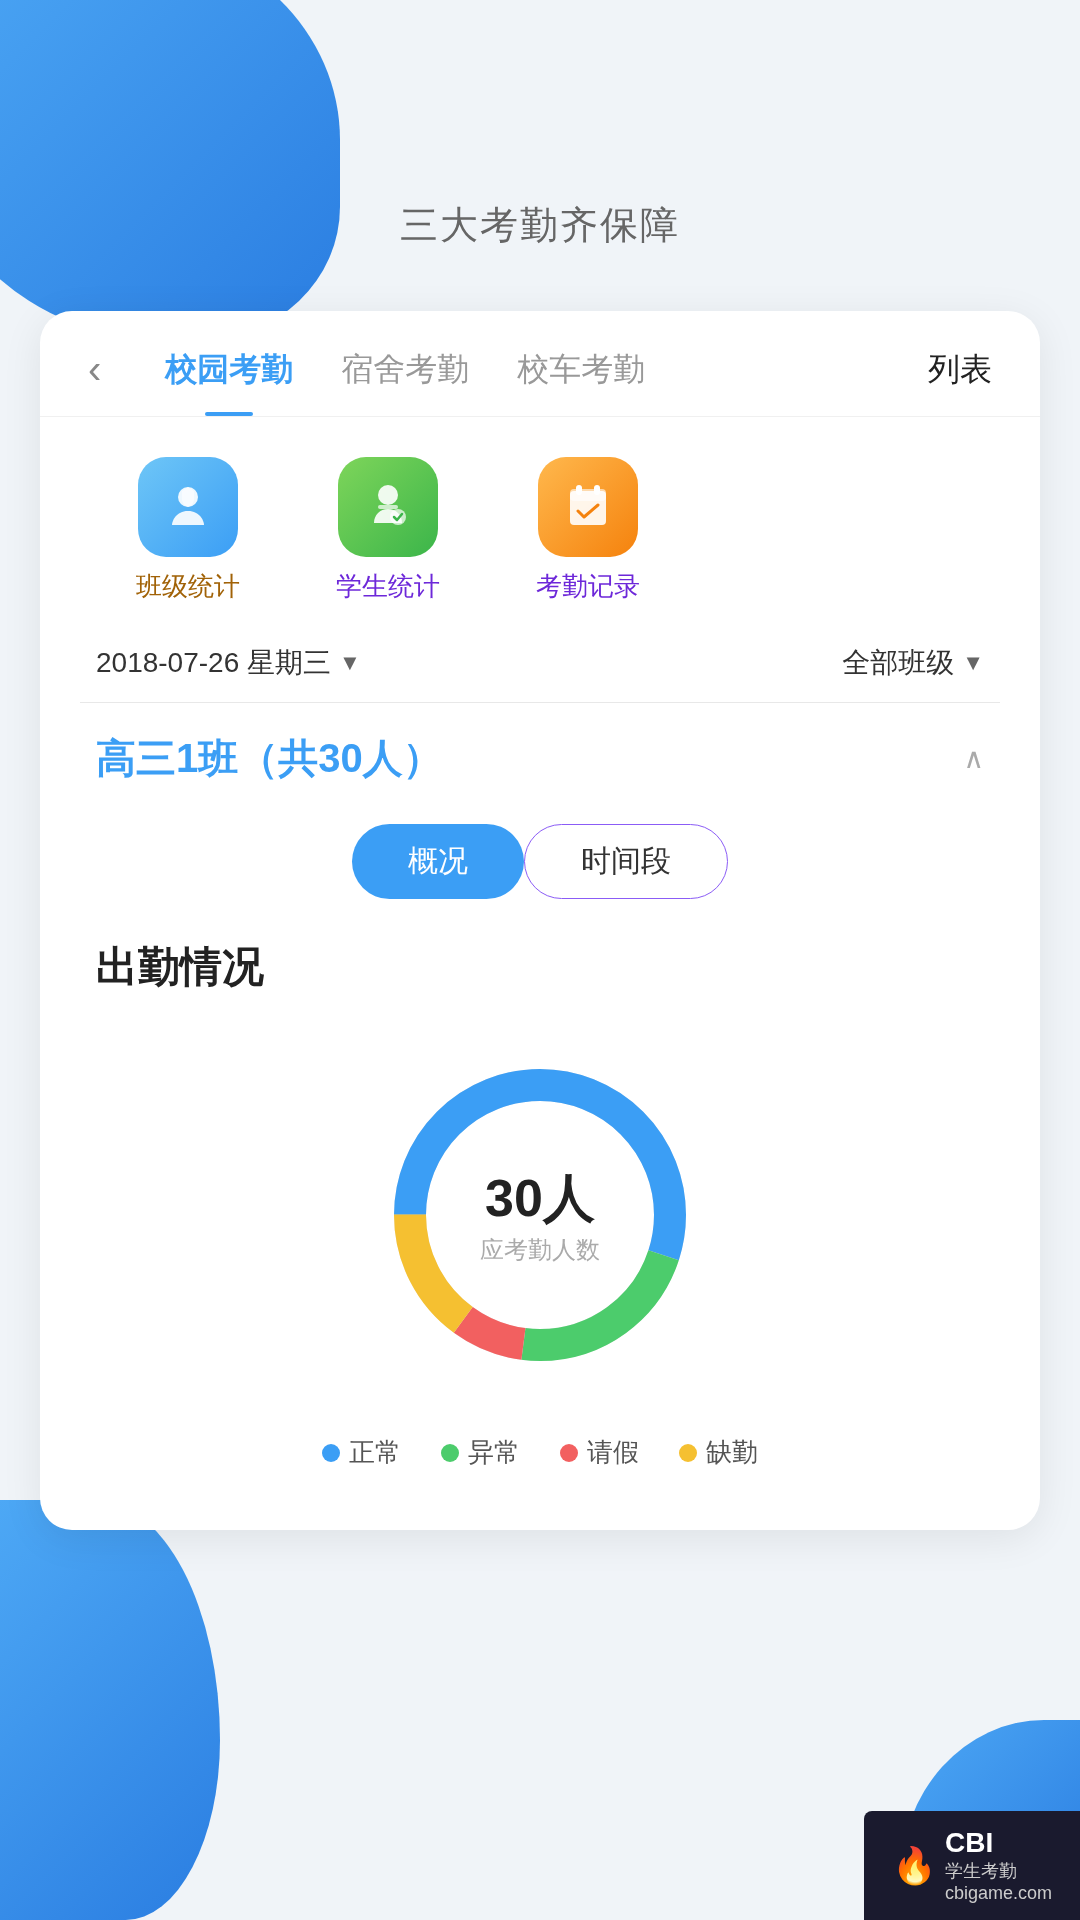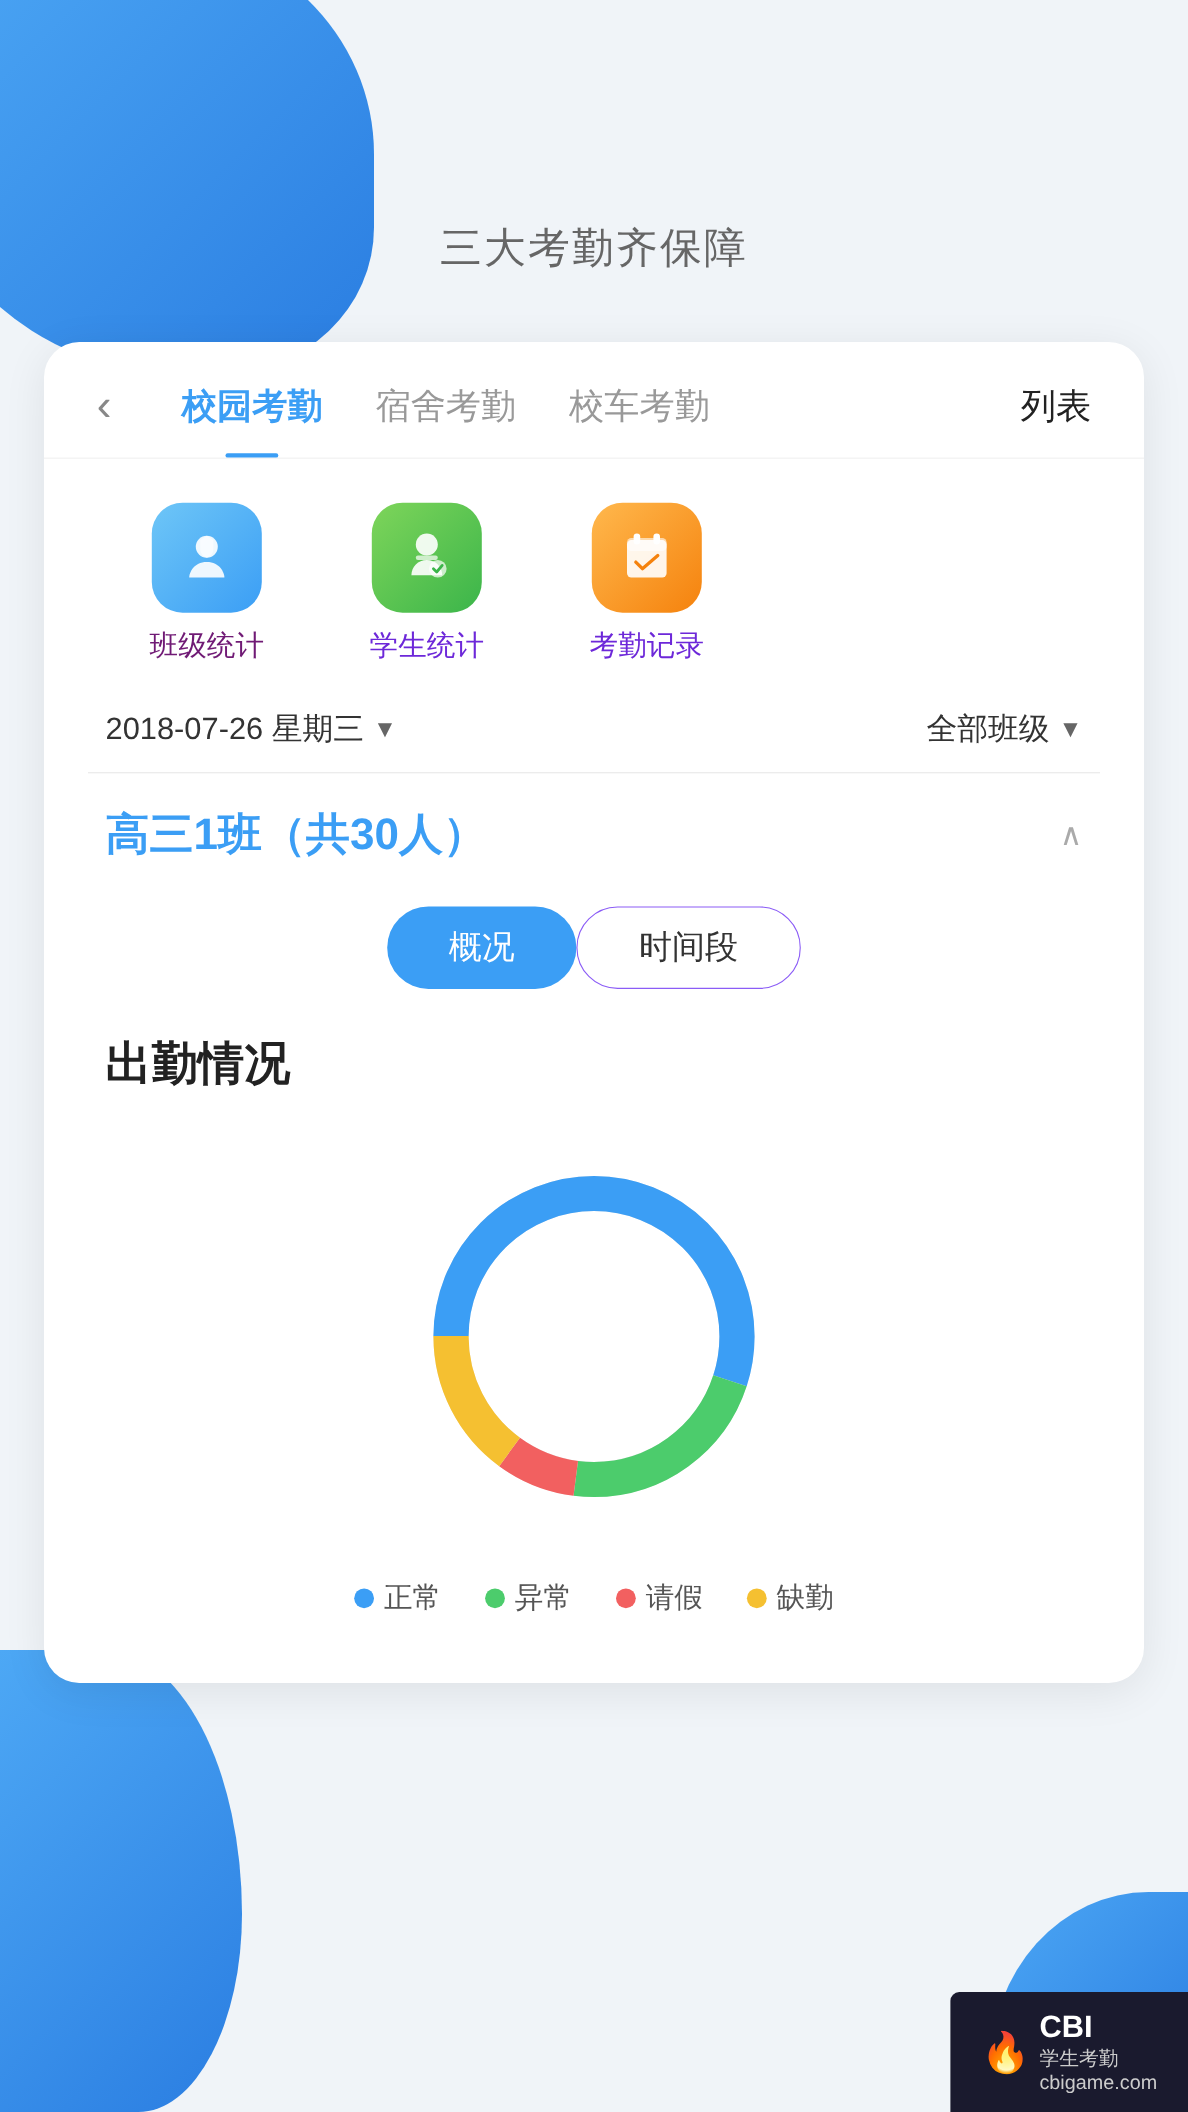--- a/index.html
+++ b/index.html
@@ -147,21 +147,21 @@
       justify-content: center;
       font-size: 48px;
     }
     .icon-circle.blue { background: linear-gradient(135deg, #6ec6f7, #3b9ef5); }
     .icon-circle.green { background: linear-gradient(135deg, #7ed55a, #3bb54a); }
     .icon-circle.orange { background: linear-gradient(135deg, #ffb84d, #f5820d); }
     .icon-label {
       font-size: 26px;
       color: #6d28d9;
     }
-    .icon-label.active { color: #701a75; }
+    .icon-label.active { color: #a16207; }
 
     
     .filter-row {
       display: flex;
       align-items: center;
       justify-content: space-between;
       padding: 20px 56px 20px 56px;
     }
     .filter-date {
       font-size: 28px;
@@ -411,20 +411,24 @@
         <circle cx="170" cy="170" r="130" fill="none" stroke="#e8e8e8" stroke-width="32"></circle>
 
         <circle cx="170" cy="170" r="130" fill="none" stroke="#3b9ef5" stroke-width="32" stroke-dasharray="449.3 367.6" stroke-dashoffset="204.2" transform="rotate(-90 170 170)"></circle>
 
         <circle cx="170" cy="170" r="130" fill="none" stroke="#4ccc6c" stroke-width="32" stroke-dasharray="179.8 637.1" stroke-dashoffset="-245.1" transform="rotate(-90 170 170)"></circle>
 
         <circle cx="170" cy="170" r="130" fill="none" stroke="#f26060" stroke-width="32" stroke-dasharray="65.4 751.5" stroke-dashoffset="-424.9" transform="rotate(-90 170 170)"></circle>
 
         <circle cx="170" cy="170" r="130" fill="none" stroke="#f5c031" stroke-width="32" stroke-dasharray="122.5 694.4" stroke-dashoffset="-490.3" transform="rotate(-90 170 170)"></circle>
       </svg>
+      <div class="donut-center">
+        <div class="donut-count">30人</div>
+        <div class="donut-label">应考勤人数</div>
+      </div>
     </div>
   </div>
 
   <div class="legend-row">
     <div class="legend-item">
       <div class="legend-dot" style="background:#3b9ef5;"></div>
       <span>正常</span>
     </div>
     <div class="legend-item">
       <div class="legend-dot" style="background:#4ccc6c;"></div>

